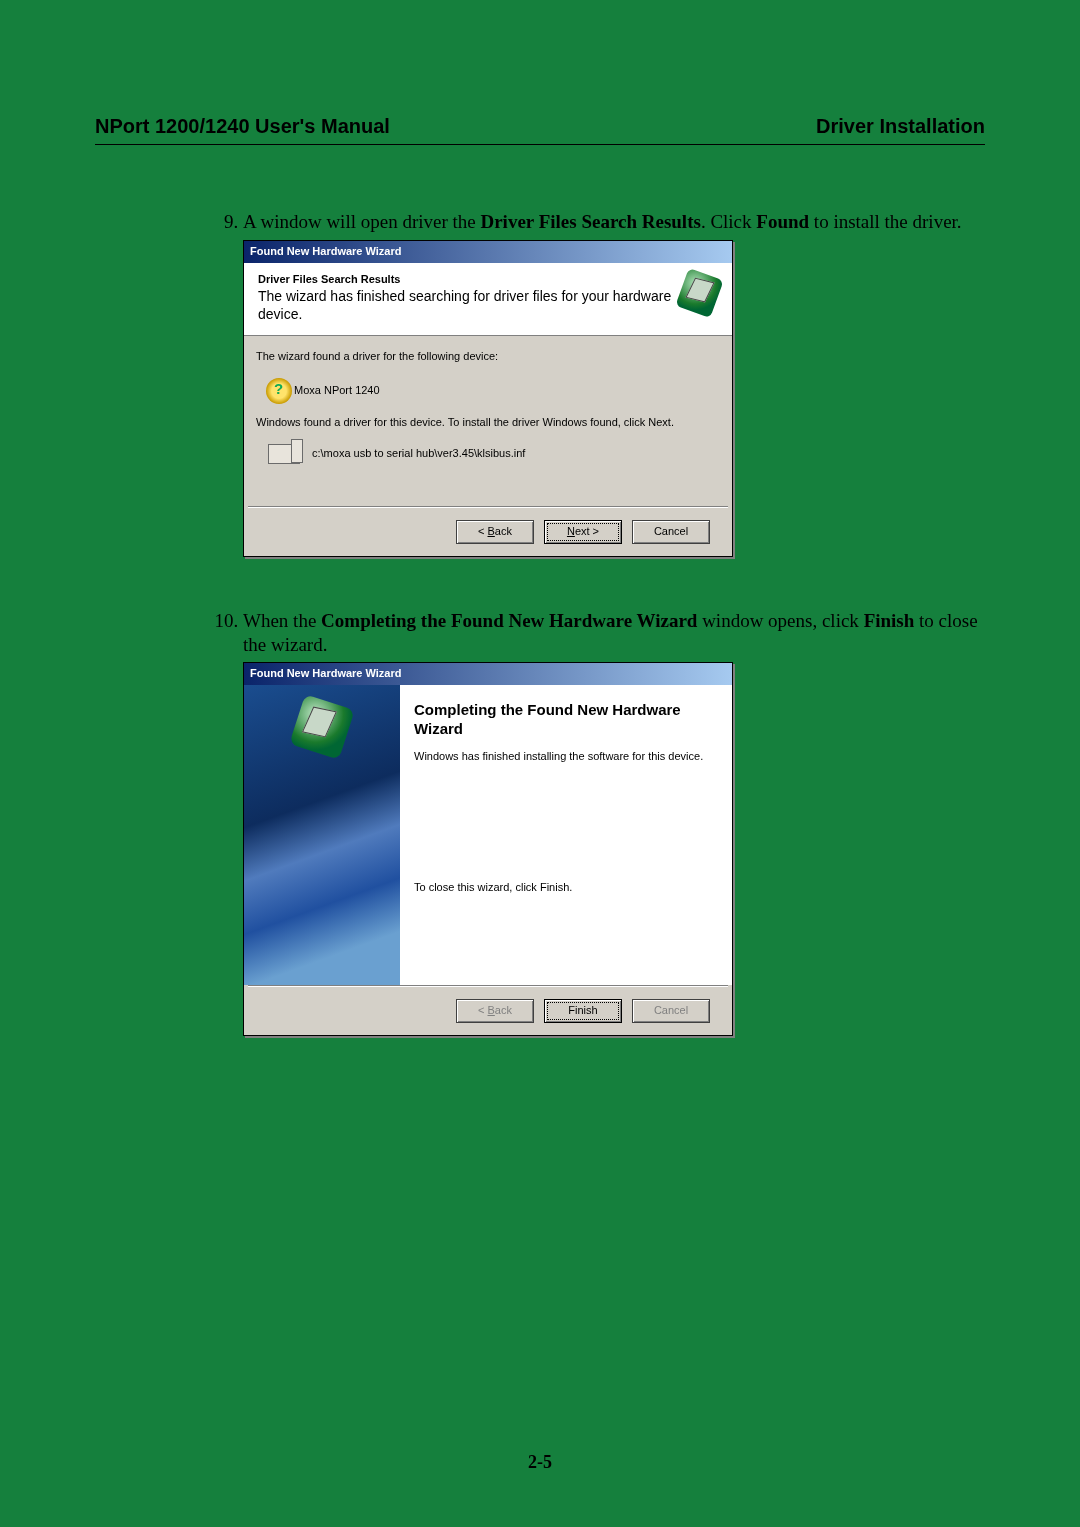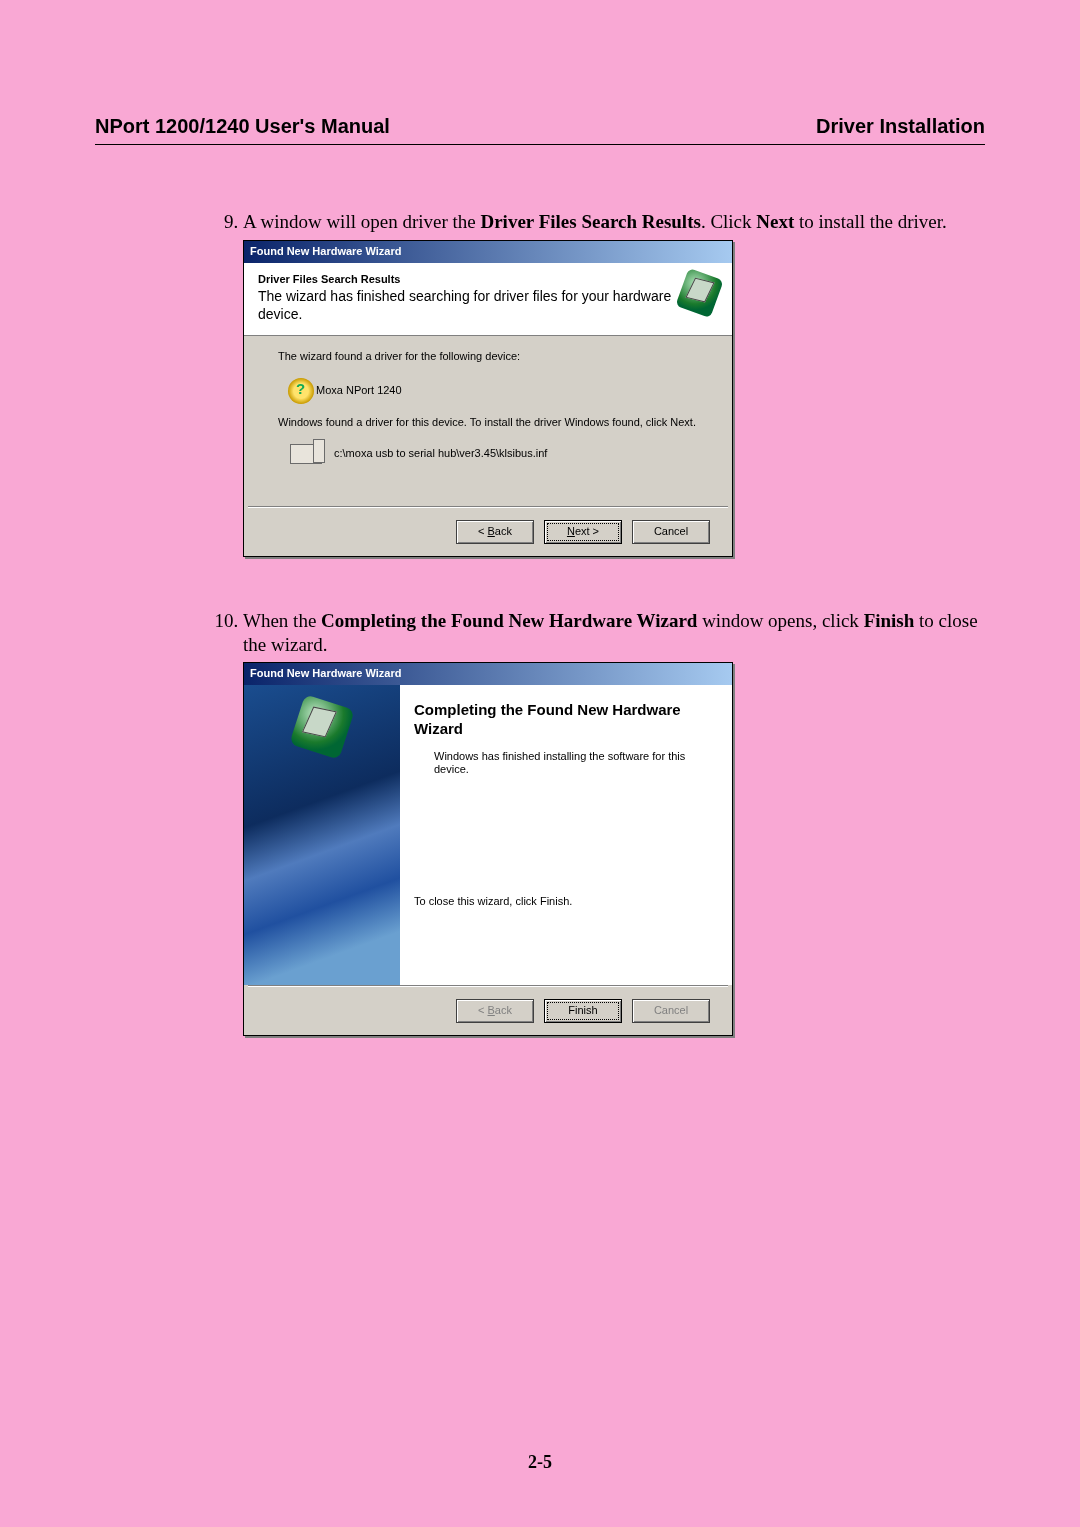--- a/index.html
+++ b/index.html
@@ -5,21 +5,21 @@
   body {
     margin: 0;
     background: #808080;
     font-family: "Times New Roman", Times, serif;
     display: flex;
     justify-content: center;
   }
   .page {
     width: 1080px;
     height: 1527px;
-    background: #f9a8d4;
+    background: #15803d;
     box-shadow: 0 0 6px rgba(0,0,0,.5);
     padding: 115px 95px 60px 95px;
     box-sizing: border-box;
     position: relative;
   }
   .hdr {
     display: flex;
     justify-content: space-between;
     font-family: Arial, Helvetica, sans-serif;
     font-weight: bold;
@@ -74,21 +74,21 @@
     border-radius: 6px;
     transform: rotate(20deg);
     position:relative;
   }
   .deviceicon::after{
     content:""; position:absolute; left:8px; top:6px;
     width:18px; height:20px;
     background:#c8d8c8; border:1px solid #444; transform:skew(-6deg,-6deg);
   }
   .body {
-    padding: 14px 26px 6px 34px;
+    padding: 14px 26px 6px 12px;
   }
   .body p { margin: 0 0 14px 0; }
   .devcard {
     display:flex; align-items:center; gap:2px; margin:0 0 12px 10px;
   }
   .qicon {
     width:26px; height:26px;
     background: radial-gradient(circle,#ffe36b 40%,#c99b00 70%);
     border-radius:50%;
     position:relative;
@@ -161,21 +161,21 @@
 <div class="page">
 
   <div class="hdr">
     <span>NPort 1200/1240 User's Manual</span>
     <span>Driver Installation</span>
   </div>
 
   <ol class="steps" start="9">
     <li>
       <span>
-        <span>A window will open driver the </span><span class="bold">Driver Files Search Results</span><span>. Click </span><span class="bold">Next</span><span> to install the driver.</span>
+        <span>A window will open driver the </span><span class="bold">Driver Files Search Results</span><span>. Click </span><span class="bold">Found</span><span> to install the driver.</span>
       </span>
 
       
       <div class="win">
         <div class="titlebar">Found New Hardware Wizard</div>
         <div class="banner">
           <div class="txt">
             <strong>Driver Files Search Results</strong>
             <span>The wizard has finished searching for driver files for your hardware device.</span>
           </div>
@@ -209,21 +209,21 @@
 
       
       <div class="win2">
         <div class="titlebar">Found New Hardware Wizard</div>
         <div class="w2body">
           <div class="side">
             <div class="sidelogo"></div>
           </div>
           <div class="rightpane">
             <h2>Completing the Found New Hardware Wizard</h2>
-            <p style="margin-bottom:118px;margin-left:20px;">Windows has finished installing the software for this device.</p>
+            <p style="margin-bottom:118px;">Windows has finished installing the software for this device.</p>
             <p>To close this wizard, click Finish.</p>
           </div>
         </div>
         <div class="sep"></div>
         <div class="btnrow">
           <div class="btn disabled">&lt; <u>B</u>ack</div>
           <div class="btn focus">Finish</div>
           <div class="btn disabled">Cancel</div>
         </div>
       </div>

